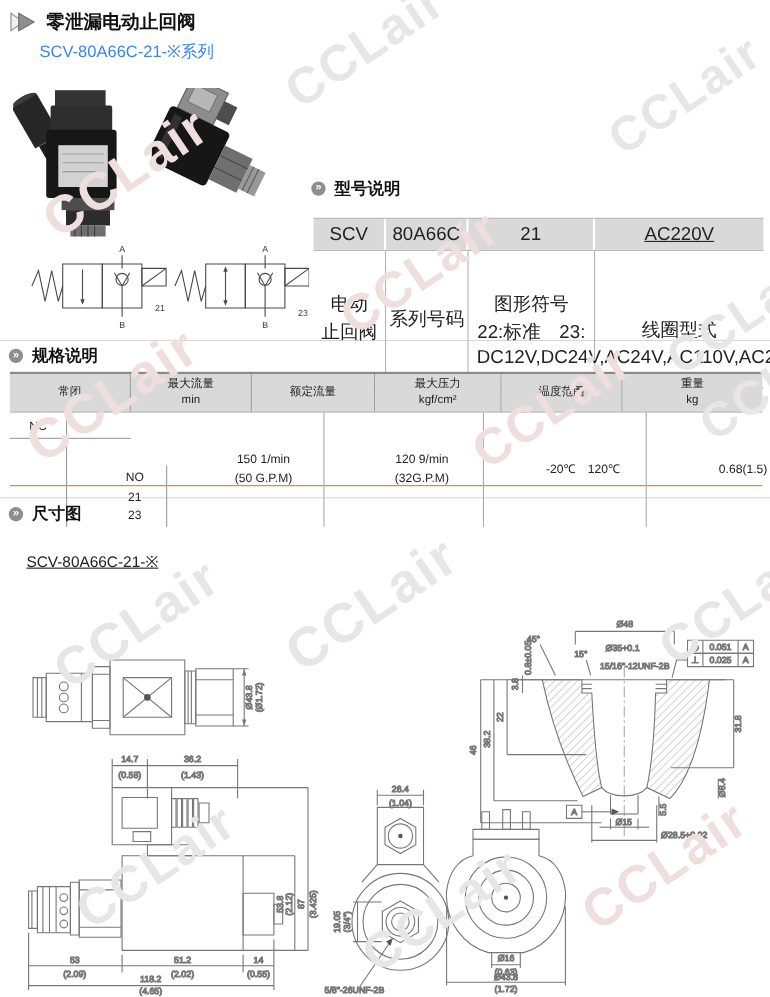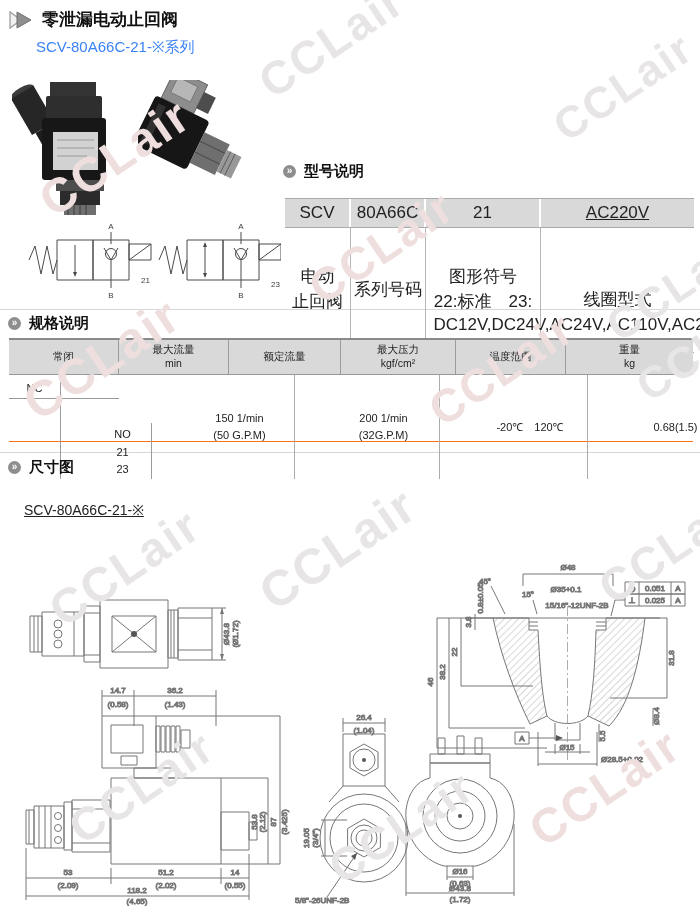--- a/index.html
+++ b/index.html
@@ -193,21 +193,21 @@
     </div>
     <div class="sbody">
       <div class="std nc">NC</div>
       <div class="std no">
         <span>NO</span>
         <span>21</span>
         <span>23</span>
       </div>
       <div class="std">150 1/min
 (50 G.P.M)</div>
-      <div class="std">200 1/min
+      <div class="std">120 9/min
 (32G.P.M)</div>
       <div class="std">-20℃ 120℃</div>
       <div class="std">0.68(1.5)</div>
       <div class="ncline"></div>
     </div>
   </div>
 
   <div class="hr" style="top:452px;"></div>
   <div class="abs sec-h" style="left:8px;top:458px;">
     <span class="bullet">»</span>

